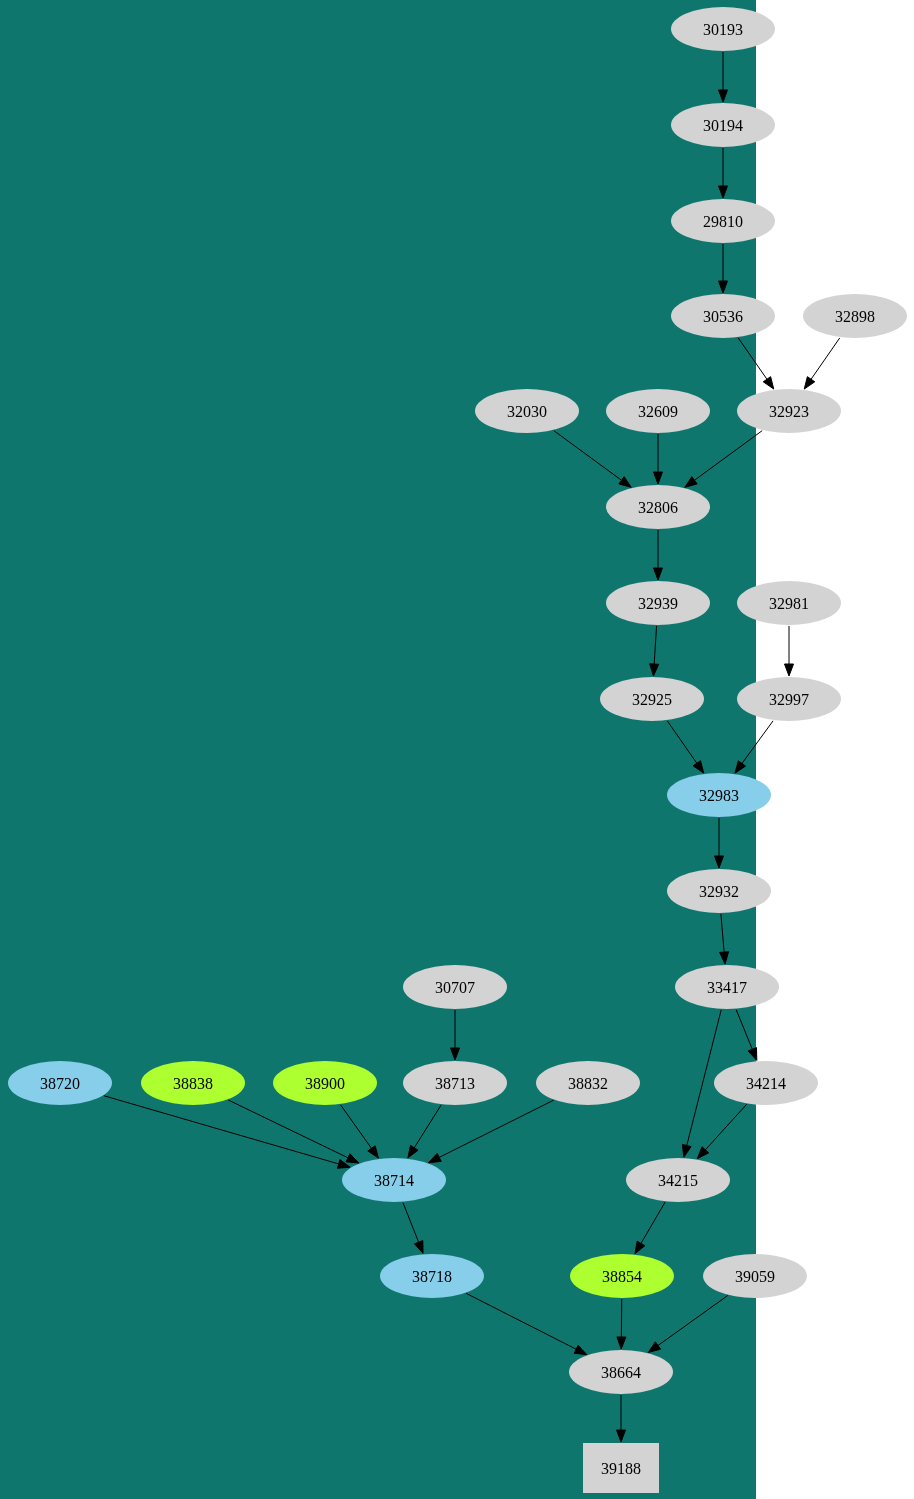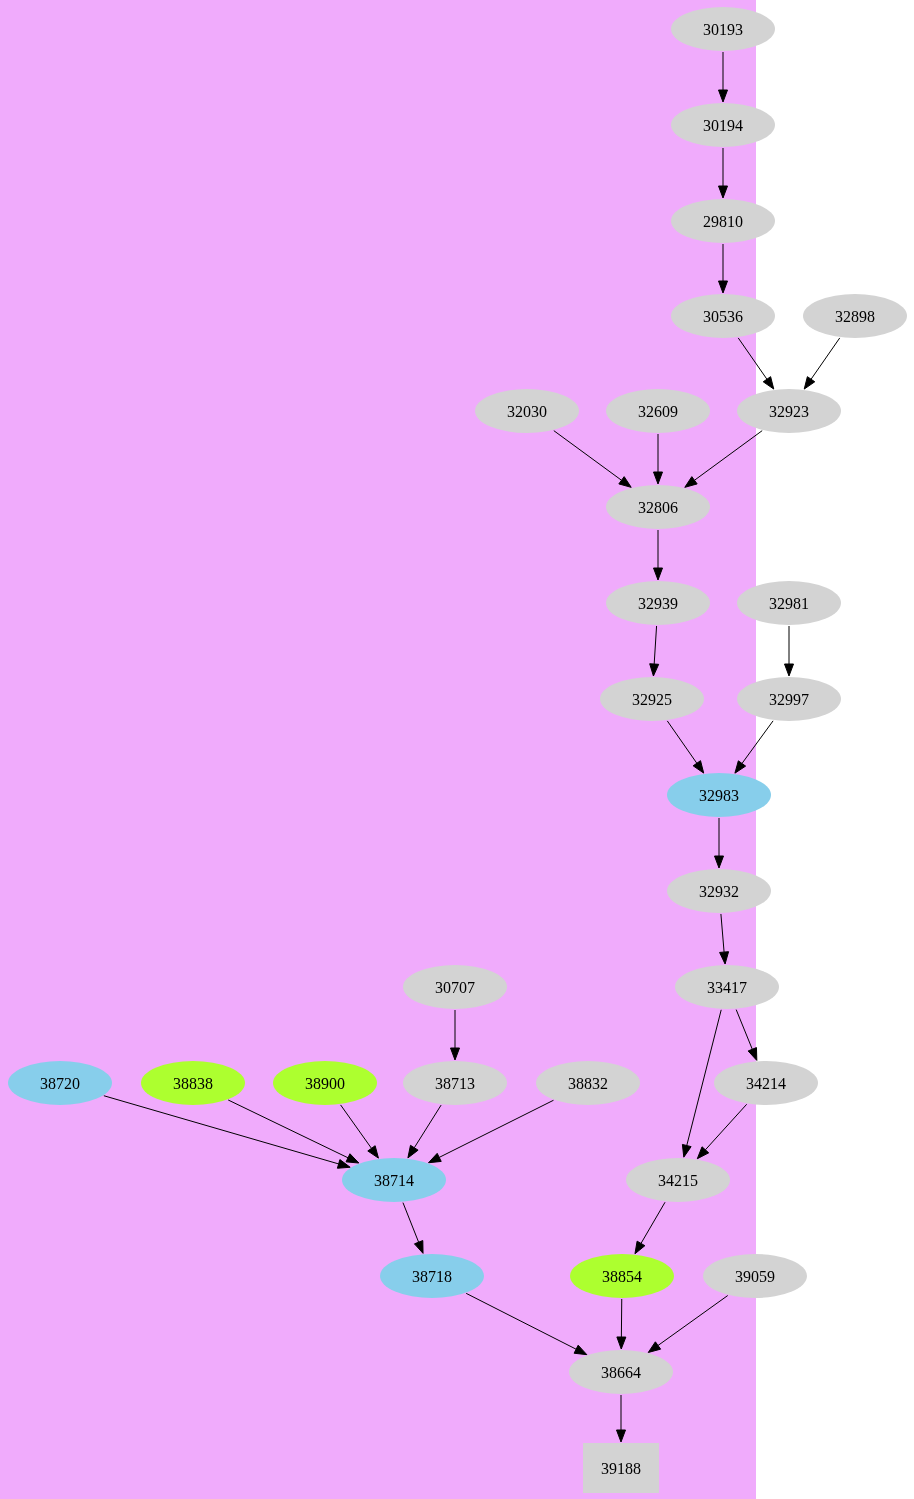--- a/index.html
+++ b/index.html
@@ -4,21 +4,21 @@
 <style>
   html, body {
     margin: 0;
     padding: 0;
     background: #ffffff;
   }
   .graph-canvas {
     width: 756px;
     height: 1499px;
     position: relative;
-    background: #f0abfc;
+    background: #0f766e;
   }
   svg {
     display: block;
   }
   svg text {
     font-family: "Liberation Serif", "DejaVu Serif", serif;
     font-size: 16px;
     fill: #000000;
   }
   svg line {

